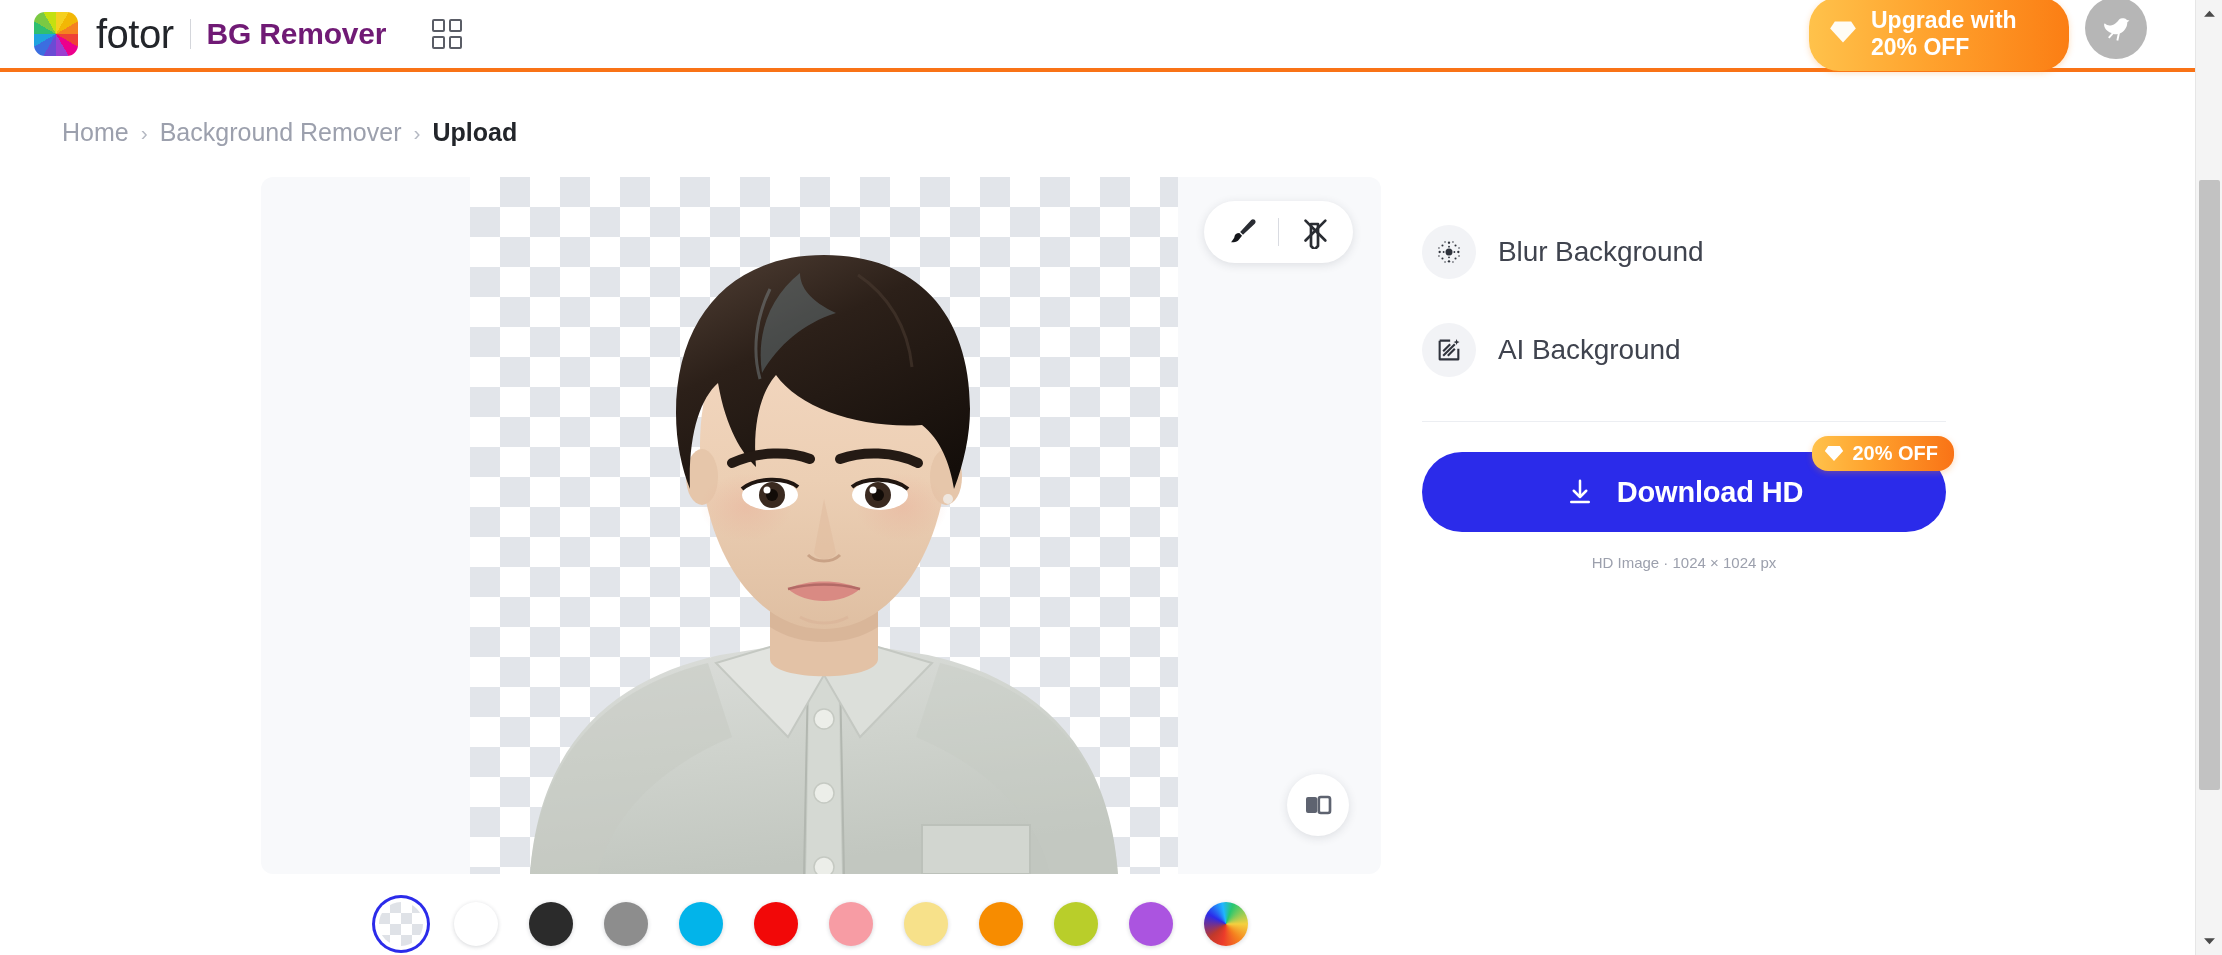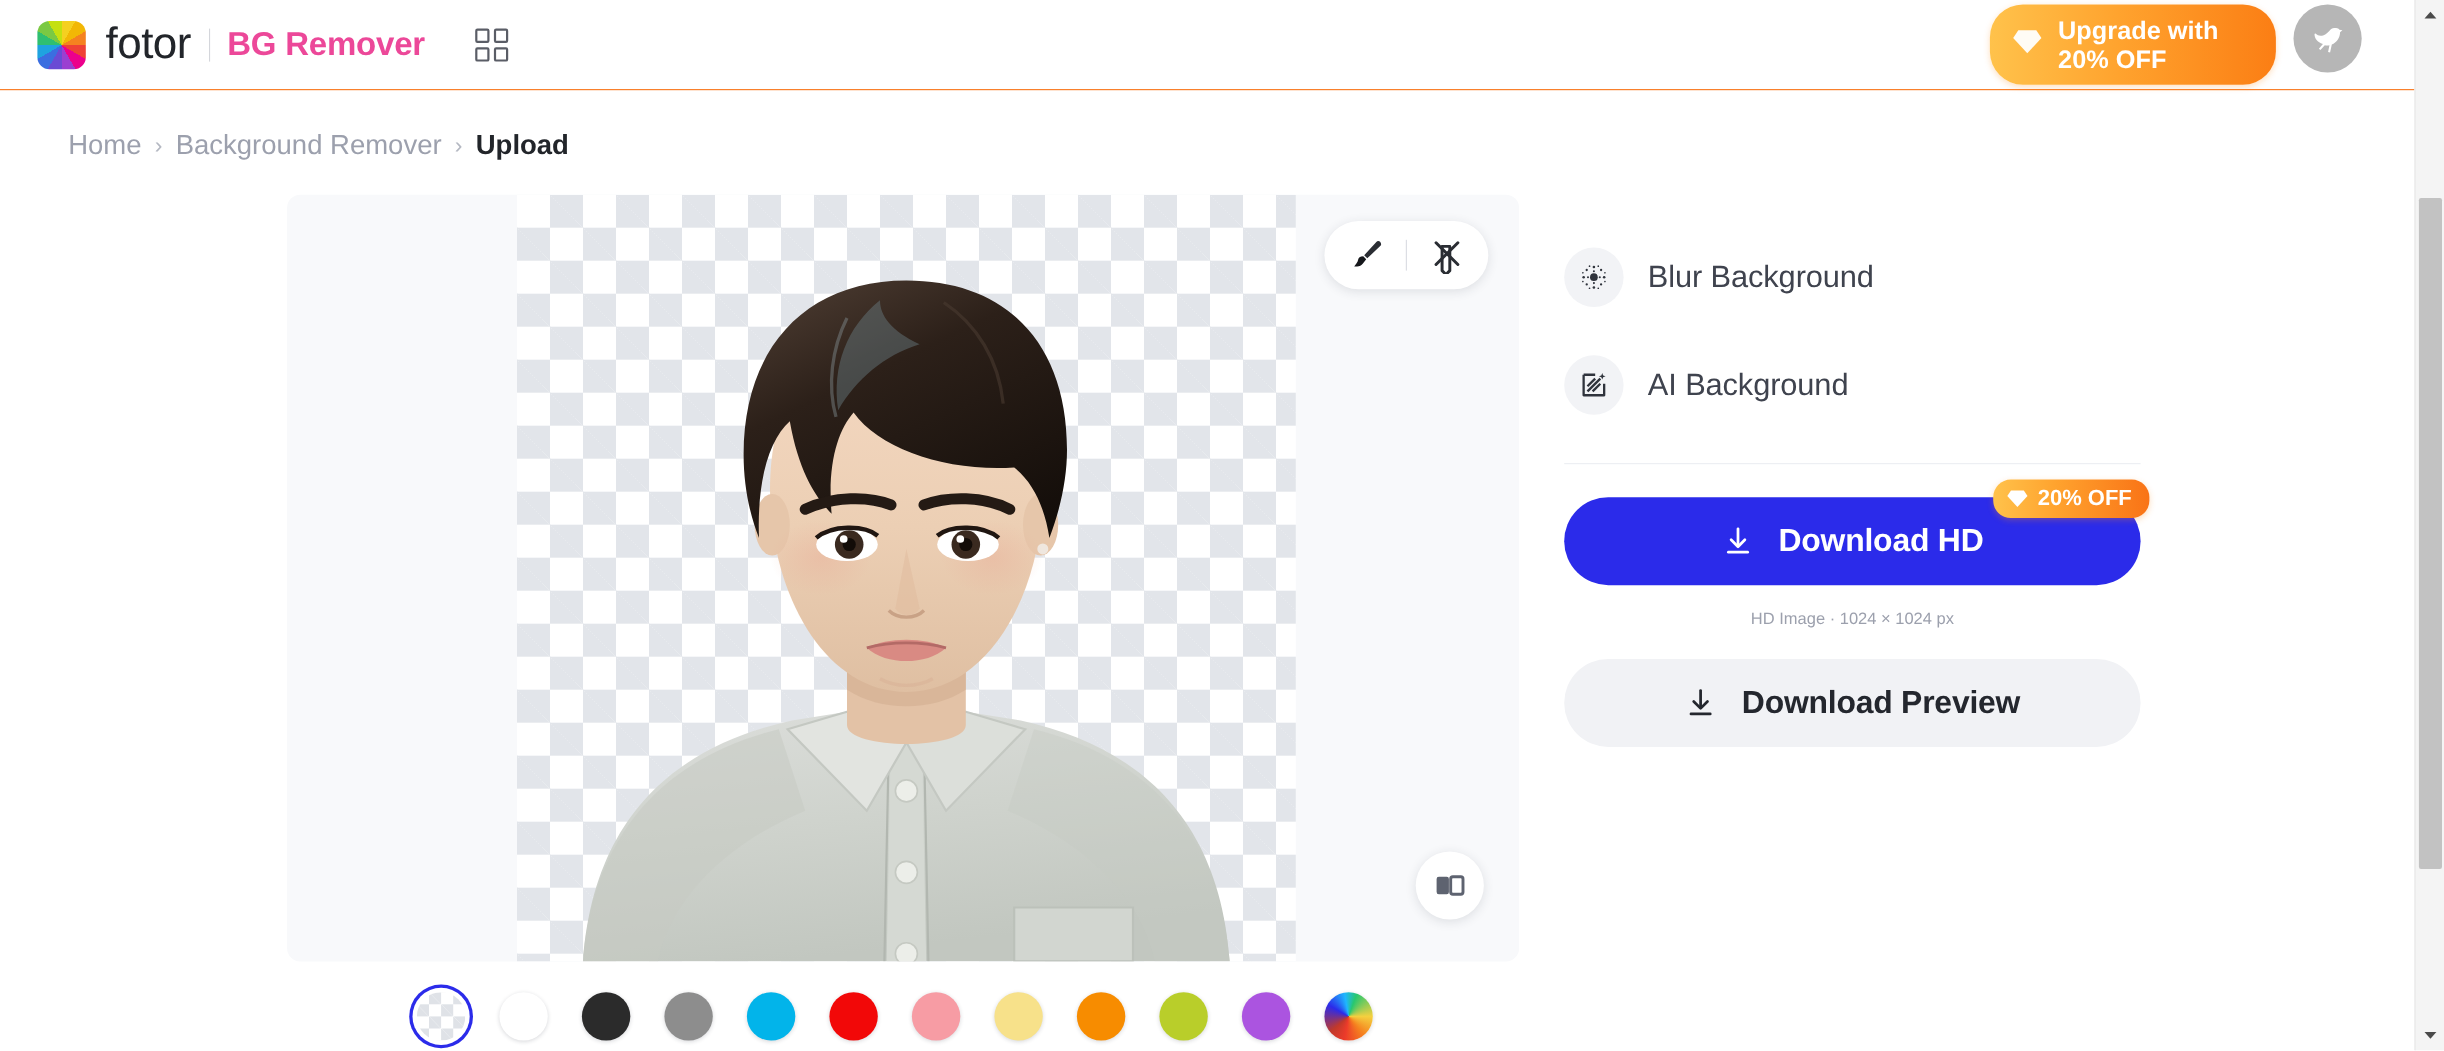--- a/index.html
+++ b/index.html
@@ -6,22 +6,22 @@
   html, body {
     width: 2222px; height: 955px;
     font-family: "Liberation Sans", sans-serif;
     background: #ffffff;
     overflow: hidden;
   }
   .page { position: relative; width: 2222px; height: 955px; background:#fff; }
 
   
   .header {
-    position: absolute; left:0; top:0; width: 2195px; height: 82px;
-    background:#fff; border-bottom: 1px solid #f97316;
+    position: absolute; left:0; top:0; width: 2195px; height: 72px;
+    background:#fff; border-bottom: 4px solid #f97316;
     display:flex; align-items:center;
   }
   .logo-mark {
     width: 44px; height: 44px; margin-left: 34px; border-radius: 11px;
     overflow:hidden; position:relative; flex:none;
     background:
       conic-gradient(from 0deg,
         #f5d020 0deg 30deg,
         #f2b705 30deg 60deg,
         #f58220 60deg 90deg,
@@ -33,21 +33,21 @@
         #1fa3e0 240deg 270deg,
         #2fbf71 270deg 300deg,
         #7ac943 300deg 330deg,
         #c4e010 330deg 360deg);
   }
   .logo-word {
     margin-left: 18px; font-size: 40px; letter-spacing:-0.5px;
     color:#22252a; font-weight: 400;
   }
   .logo-sep { margin: 0 16px; width:1px; height:30px; background:#d4d6db; }
-  .app-name { font-size: 30px; font-weight: 700; color:#ec4899; letter-spacing:-0.2px; }
+  .app-name { font-size: 30px; font-weight: 700; color:#701a75; letter-spacing:-0.2px; }
   .grid-btn {
     margin-left: 44px; width: 34px; height: 34px; display:flex;
     flex-wrap:wrap; gap:4px; align-content:center; justify-content:center;
     cursor:pointer;
   }
   .grid-btn i {
     width:13px; height:13px; border:2.5px solid #5a5d66; border-radius:2px; display:block;
   }
   .header-right {
     margin-left:auto; display:flex; align-items:flex-start; gap:16px; margin-right: 48px;
@@ -458,28 +458,20 @@
         <svg width="30" height="30" viewBox="0 0 24 24" fill="none" stroke="#fff" stroke-width="2" stroke-linecap="round" stroke-linejoin="round">
           <path d="M12 3v12"></path>
             <path d="M7 11l5 5 5-5"></path>
             <path d="M5 20h14"></path>
         </svg>
         <span>Download HD</span>
       </button>
     </div>
     <div class="meta">HD Image · 1024 × 1024 px</div>
 
-    <button class="btn-prev">
-      <svg width="30" height="30" viewBox="0 0 24 24" fill="none" stroke="#24272e" stroke-width="2" stroke-linecap="round" stroke-linejoin="round">
-        <path d="M12 3v12"></path>
-          <path d="M7 11l5 5 5-5"></path>
-          <path d="M5 20h14"></path>
-      </svg>
-      <span>Download Preview</span>
-    </button>
   </div>
 
   <div class="scrollbar">
     <div class="sb-arrow up">
       <svg width="13" height="9" viewBox="0 0 12 8">
           <path d="M6 1.5 11 7H1z" fill="#4a4a4a"></path>
         </svg>
     </div>
     <div class="sb-thumb"></div>
     <div class="sb-arrow down">

